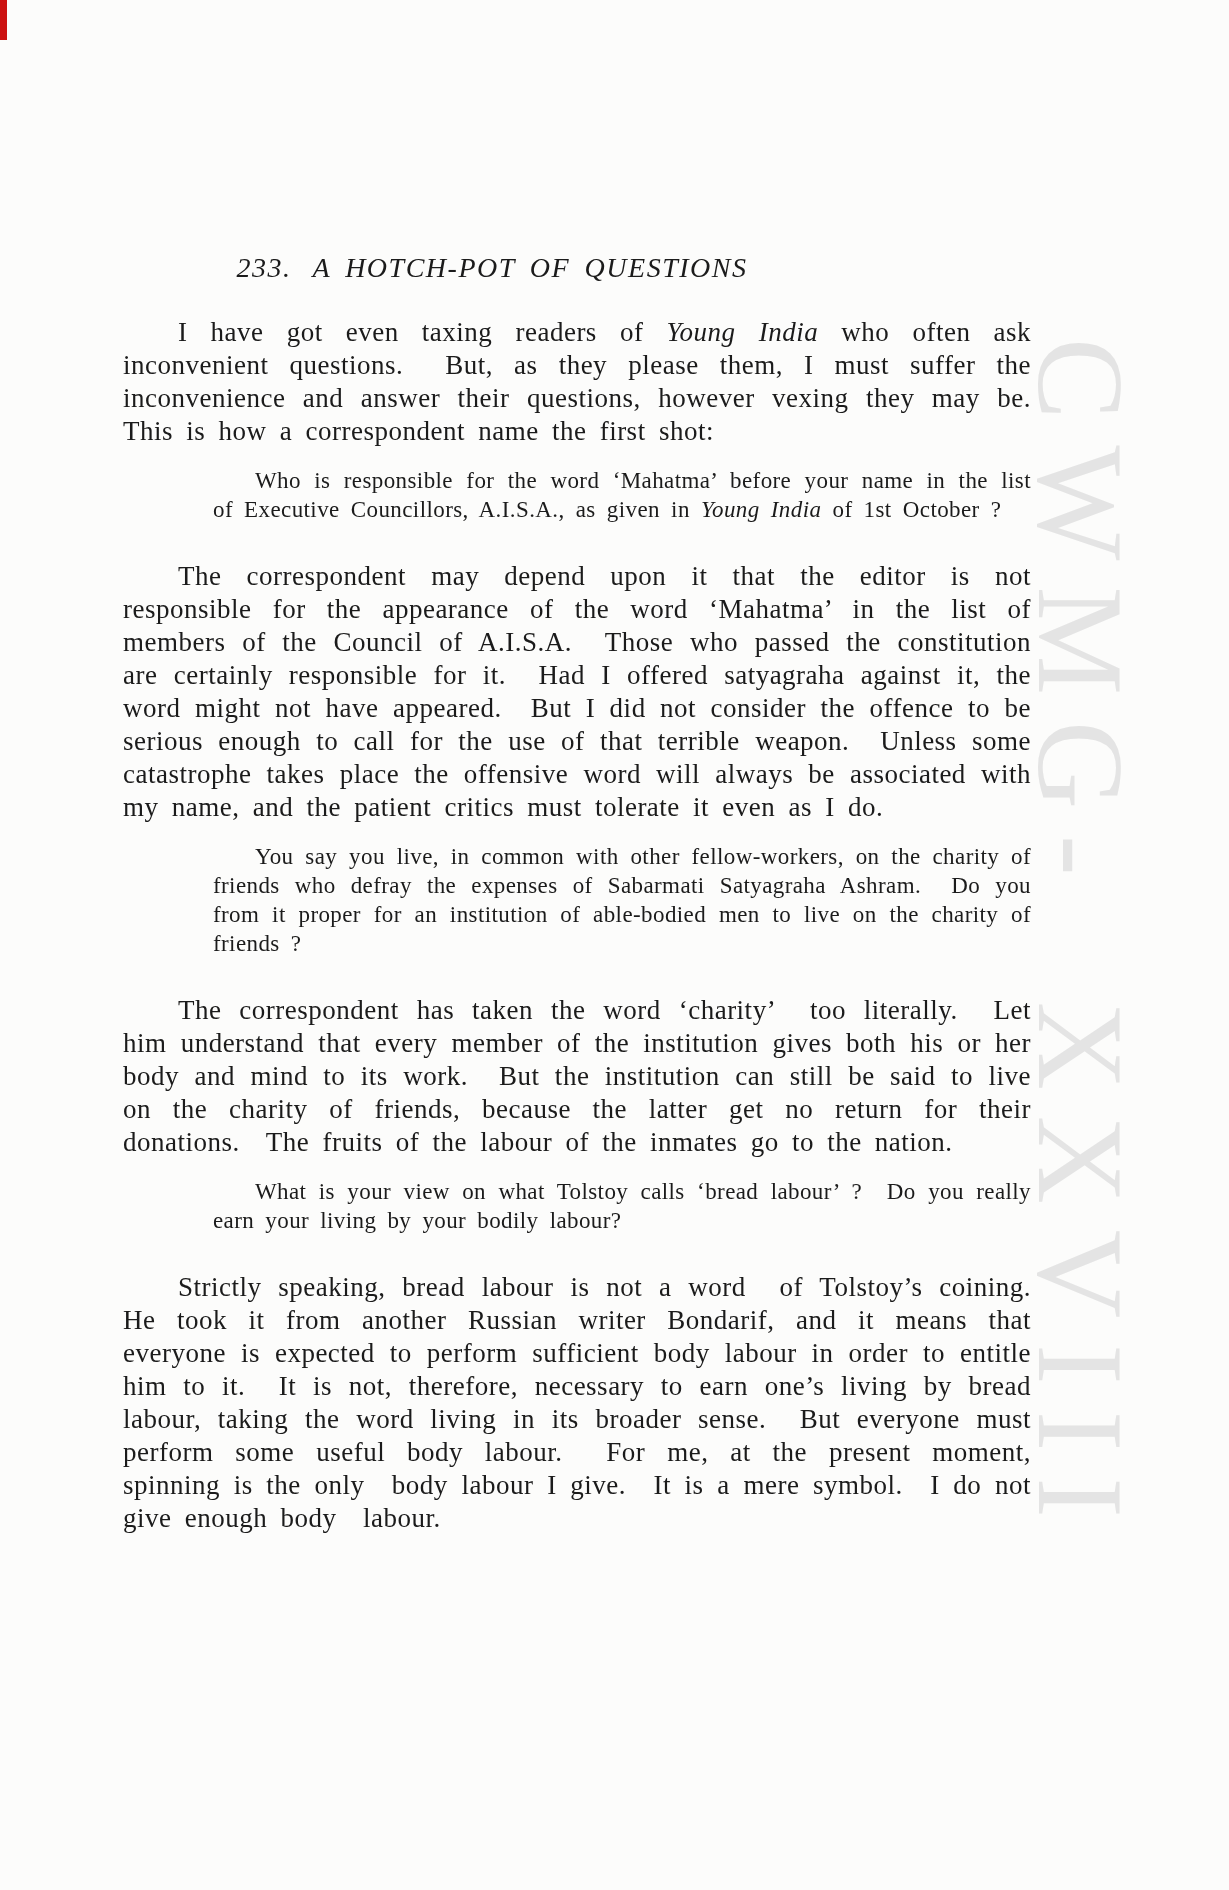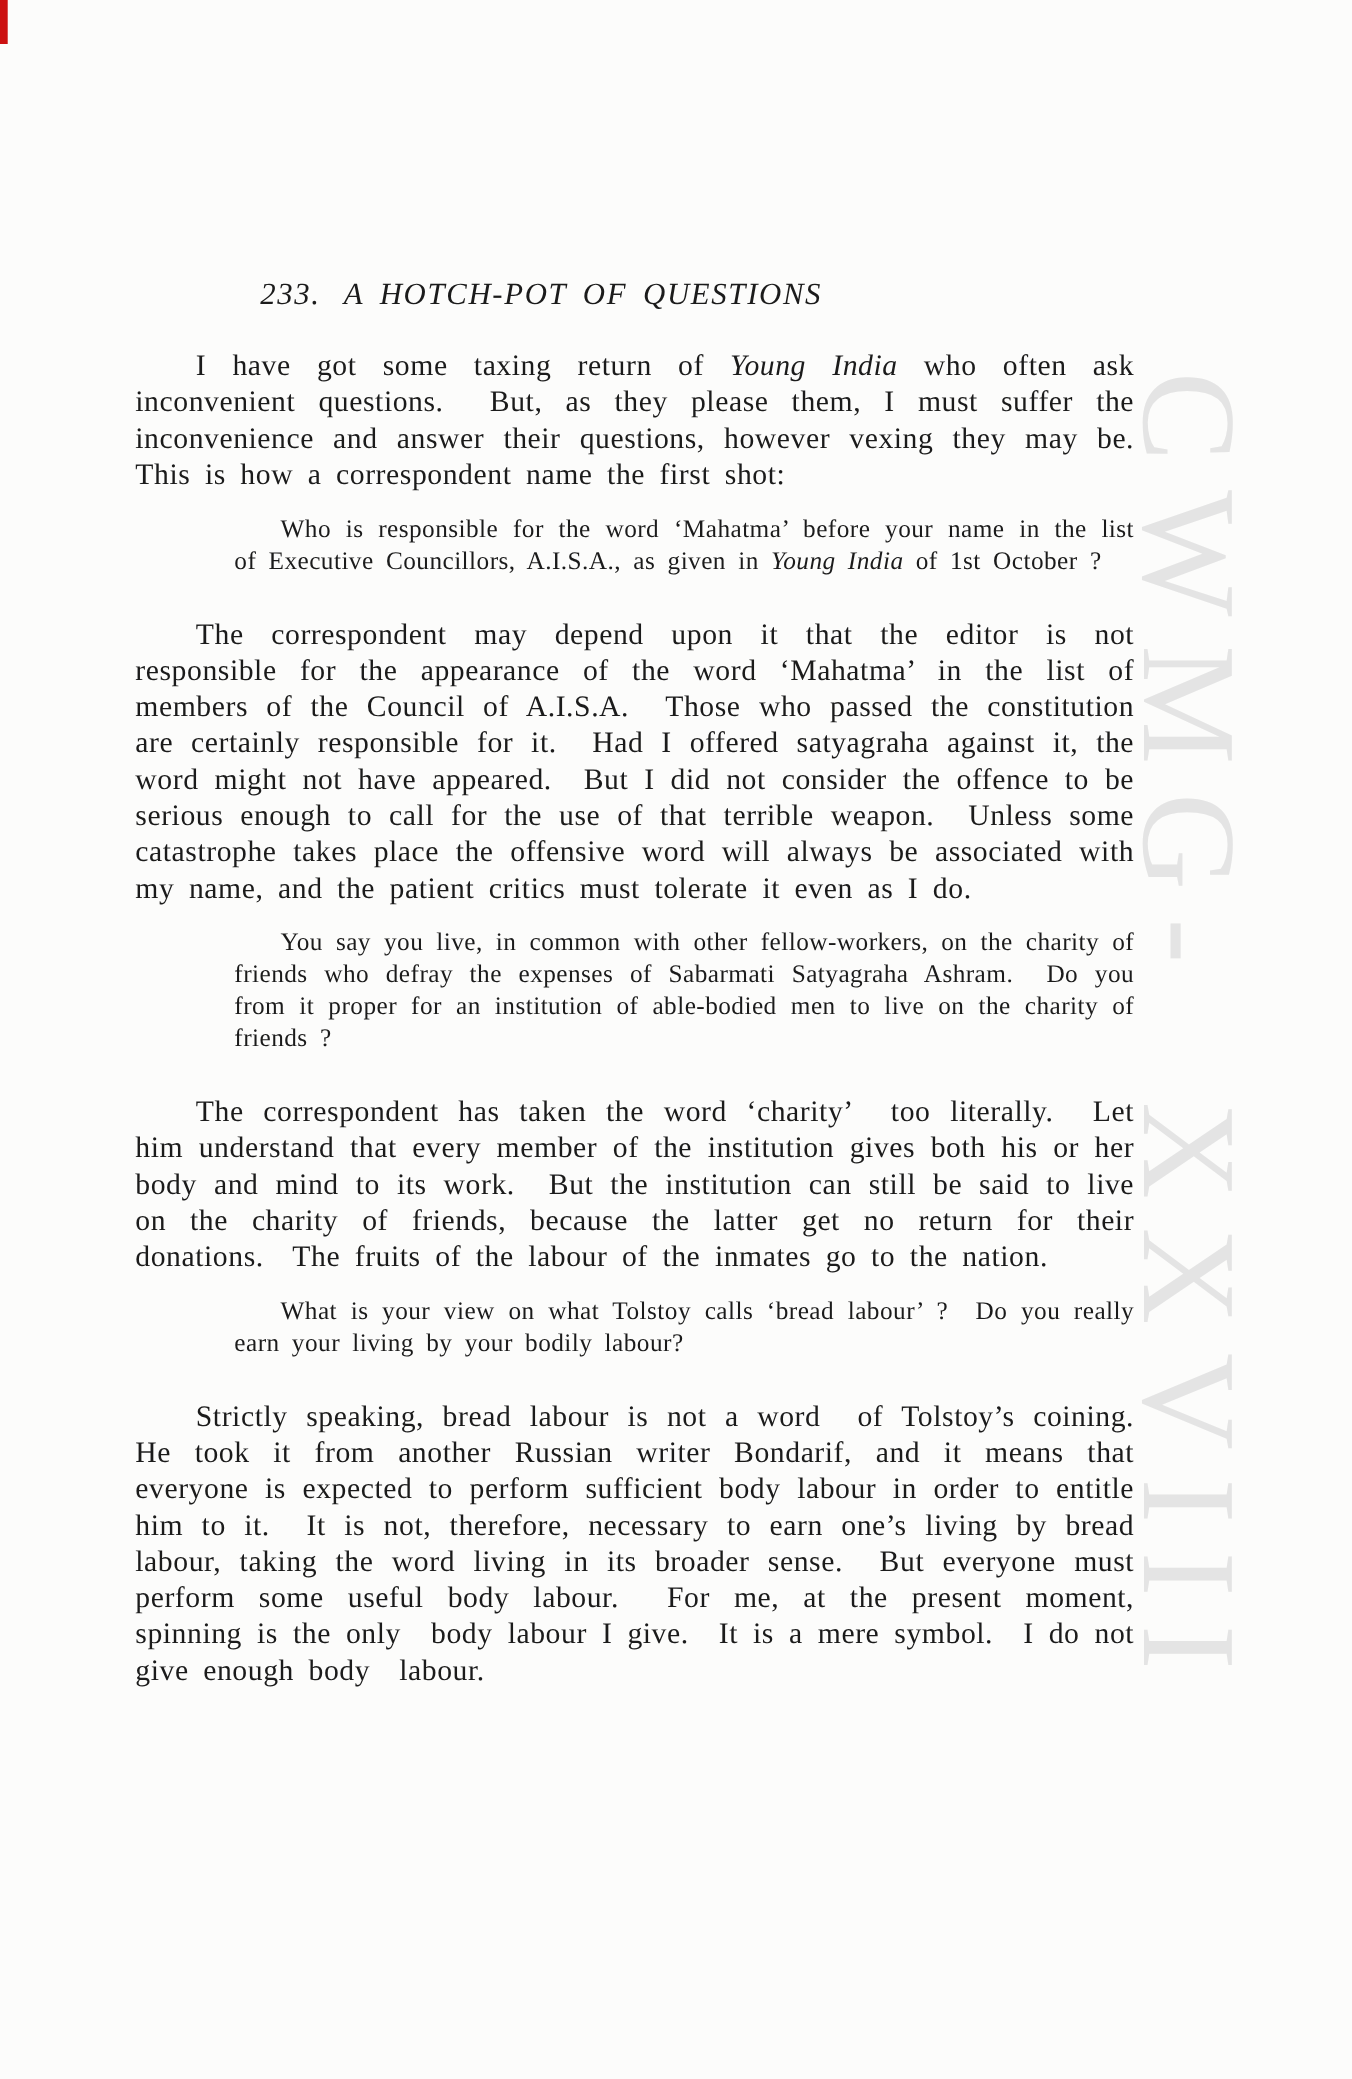--- a/index.html
+++ b/index.html
@@ -88,21 +88,21 @@
 <div class="page">
 
   <div class="scan-mark"></div>
 
   <div class="watermark"><span class="wm-part1">CWMG-</span><span class="wm-part2">XXVIII</span></div>
 
   <div class="content">
 
     <h1 class="title"><span class="chap-num">233.</span><span>A HOTCH-POT OF QUESTIONS</span></h1>
 
-    <p class="body-para"><span>I have got some taxing return of </span><i>Young India</i><span> who often ask inconvenient questions.  But, as they please them, I must suffer the inconvenience and answer their questions, however vexing they may be.  This is how a correspondent name the first shot:</span></p>
+    <p class="body-para"><span>I have got even taxing readers of </span><i>Young India</i><span> who often ask inconvenient questions.  But, as they please them, I must suffer the inconvenience and answer their questions, however vexing they may be.  This is how a correspondent name the first shot:</span></p>
 
     <div class="quote"><span>Who is responsible for the word ‘Mahatma’ before your name in the list of Executive Councillors, A.I.S.A., as given in </span><i>Young India</i><span> of 1st October ?</span></div>
 
     <p class="body-para">The correspondent may depend upon it that the editor is not responsible for the appearance of the word ‘Mahatma’ in the list of members of the Council of A.I.S.A.  Those who passed the constitution are certainly responsible for it.  Had I offered satyagraha against it, the word might not have appeared.  But I did not consider the offence to be serious enough to call for the use of that terrible weapon.  Unless some catastrophe takes place the offensive word will always be associated with my name, and the patient critics must tolerate it even as I do.</p>
 
     <div class="quote">You say you live, in common with other fellow-workers, on the charity of friends who defray the expenses of Sabarmati Satyagraha Ashram.  Do you from it proper for an institution of able-bodied men to live on the charity of friends ?</div>
 
     <p class="body-para">The correspondent has taken the word ‘charity’  too literally.  Let him understand that every member of the institution gives both his or her body and mind to its work.  But the institution can still be said to live on the charity of friends, because the latter get no return for their donations.  The fruits of the labour of the inmates go to the nation.</p>
 
     <div class="quote">What is your view on what Tolstoy calls ‘bread labour’ ?  Do you really earn your living by your bodily labour?</div>

